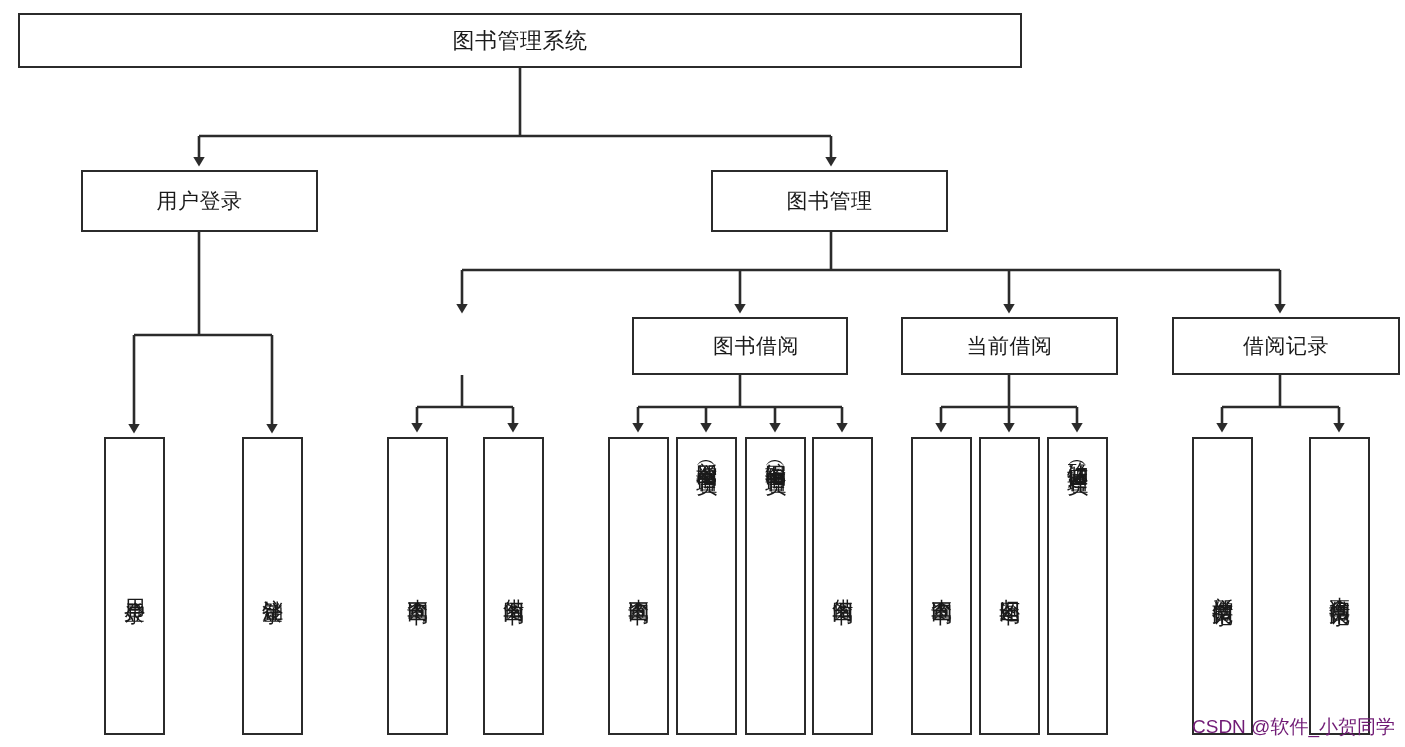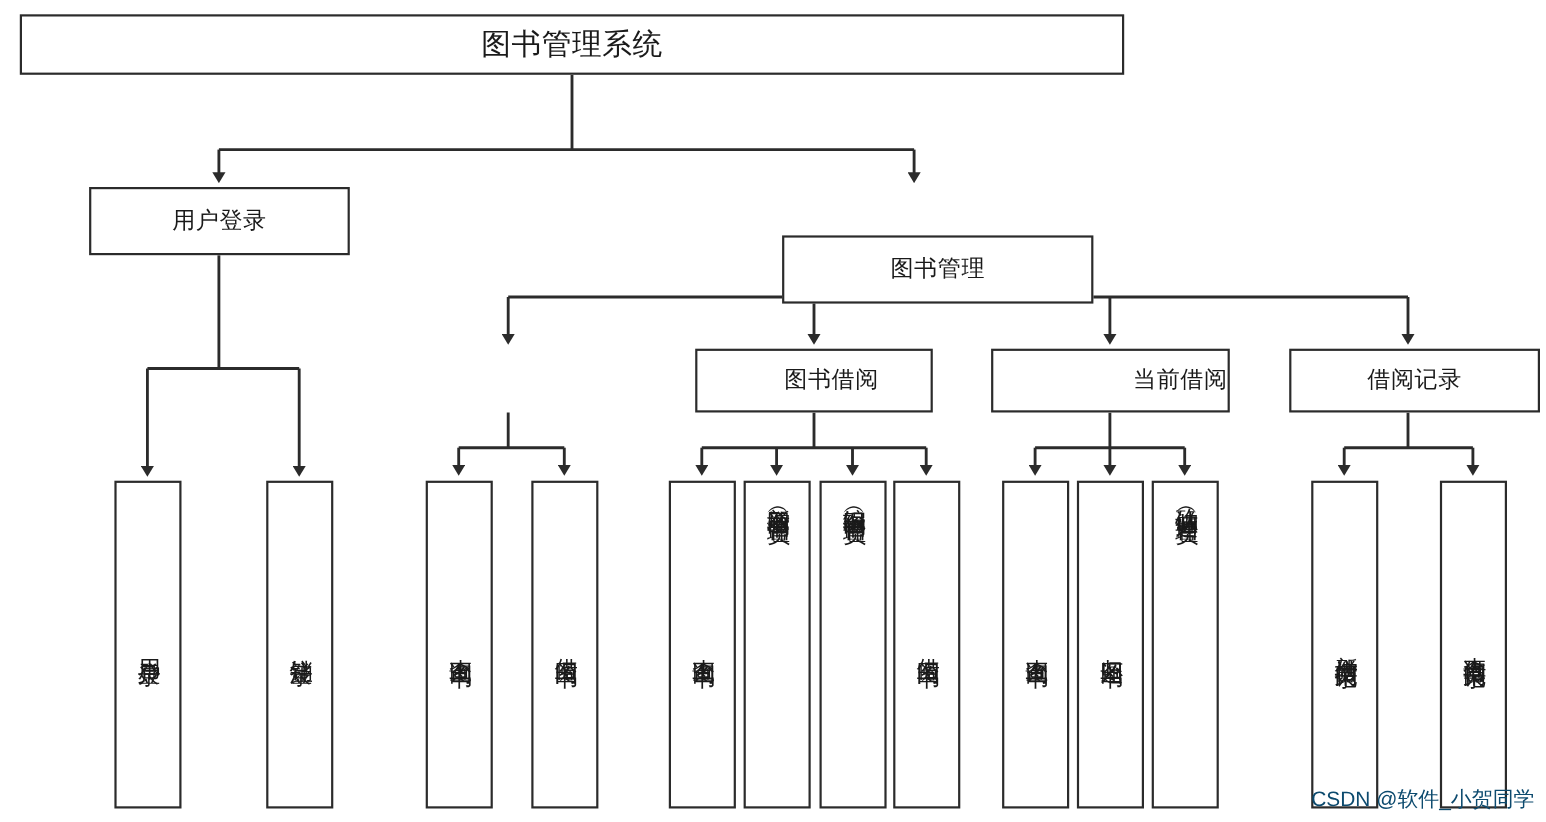--- a/index.html
+++ b/index.html
@@ -42,21 +42,21 @@
     text-align: center;
     line-height: 1.18;
     letter-spacing: 0.5px;
   }
   
   .node.horizontal .label {
     font-size: 21px;
     white-space: nowrap;
   }
   .node.root .label {
-    font-size: 27px;
+    font-size: 22px;
   }
   
   .node.vertical {
     align-items: flex-start;
     padding-top: 6px;
   }
   .node.vertical .label {
     writing-mode: vertical-rl;
     text-orientation: upright;
     font-size: 21px;
@@ -67,21 +67,21 @@
   }
   .node.vertical.centered {
     align-items: center;
     padding-top: 0;
   }
   #watermark {
     position: absolute;
     left: 1192px;
     top: 714px;
     font-size: 19px;
-    color: #0c4a6e;
+    color: #701a75;
     white-space: nowrap;
     z-index: 5;
     font-family: "Liberation Sans", "DejaVu Sans", sans-serif;
   }
 </style>
 </head>
 <body>
 
 <div id="diagram-root">
 
@@ -135,28 +135,28 @@
     </g>
   </svg>
 
   <div class="node horizontal root" style="left:18px; top:13px; width:1004px; height:55px;">
     <span class="label">图书管理系统</span>
   </div>
 
   <div class="node horizontal" style="left:81px; top:170px; width:237px; height:62px;">
     <span class="label">用户登录</span>
   </div>
-  <div class="node horizontal" style="left:711px; top:170px; width:283px; height:62px;margin-top:44px;">
+  <div class="node horizontal" style="left:711px; top:170px; width:237px; height:62px;">
     <span class="label">图书管理</span>
   </div>
 
   <div class="node horizontal" style="left:632px; top:317px; width:216px; height:58px;padding-left:32px;">
     <span class="label">图书借阅</span>
   </div>
-  <div class="node horizontal" style="left:901px; top:317px; width:217px; height:58px;justify-content:flex-end;">
+  <div class="node horizontal" style="left:901px; top:317px; width:217px; height:58px;">
     <span class="label">当前借阅</span>
   </div>
   <div class="node horizontal" style="left:1172px; top:317px; width:228px; height:58px;">
     <span class="label">借阅记录</span>
   </div>
 
   <div class="node vertical centered" style="left:104px; top:437px; width:61px; height:298px;">
     <span class="label">用户登录</span>
   </div>
   <div class="node vertical centered" style="left:242px; top:437px; width:61px; height:298px;">

